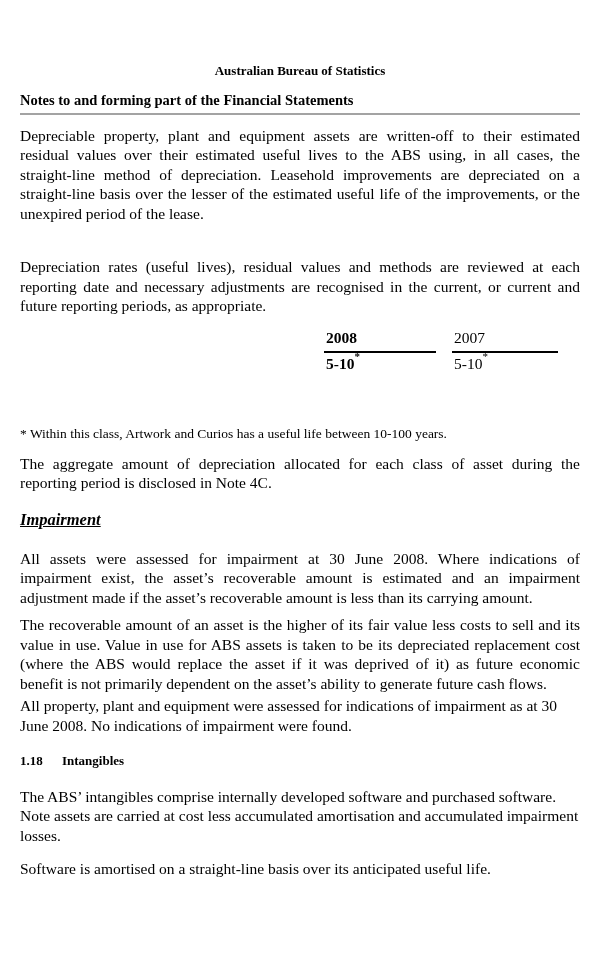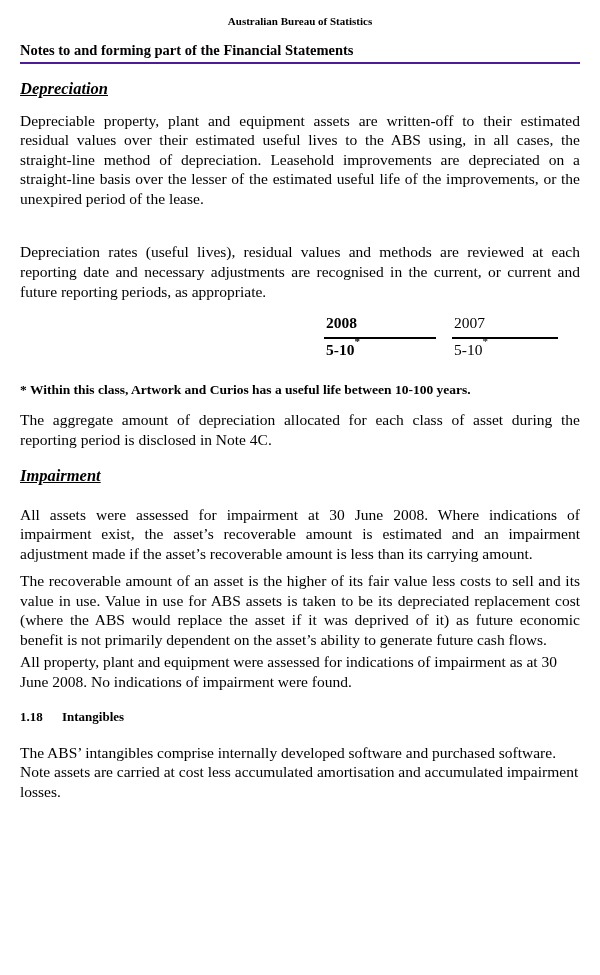--- a/index.html
+++ b/index.html
@@ -11,29 +11,30 @@
     font-family: "Liberation Serif", "DejaVu Serif", serif;
     font-size: 15.5px;
     line-height: 1.26;
     overflow: hidden;
   }
   .page { width: 600px; height: 975px; padding: 0 20px; box-sizing: border-box; }
 
   .org-title {
     text-align: center;
     font-weight: bold;
-    font-size: 11px;
+    font-size: 13px;
     padding-top: 15px;
+    margin-top: 48px;
   }
   .doc-title {
     font-weight: bold;
     font-size: 14.5px;
     margin-top: 12px;
     padding-bottom: 3px;
-    border-bottom: 2px solid #4c1d95;
+    border-bottom: 2px solid #a3a3a3;
   }
   .section-heading {
     font-weight: bold;
     font-style: italic;
     text-decoration: underline;
     font-size: 16.5px;
     margin: 0;
   }
   .num-heading {
     font-weight: bold;
@@ -48,21 +49,21 @@
   
   .mt4  { margin-top: 3px; }
   .mt8  { margin-top: 8px; }
   .mt11 { margin-top: 11px; }
   .mt12 { margin-top: 12px; }
   .mt14 { margin-top: 14px; }
   .mt15 { margin-top: 15px; }
   .mt16 { margin-top: 16px; }
   .mt17 { margin-top: 17px; }
   .mt18 { margin-top: 18px; }
-  .mt28 { margin-top: 16px; font-weight: bold; }
+  .mt28 { margin-top: 45px; }
   .mt34 { margin-top: 34px; }
 
   
   .useful-lives-table { position: relative; height: 52px; }
   .row-label { position: absolute; left: 0; top: 27px; white-space: nowrap; }
   .ul-col { position: absolute; top: 0; }
   .col-2008 { left: 304px; width: 112px; }
   .col-2007 { left: 432px; width: 106px; }
   .ul-year { padding: 0 0 4px 2px; border-bottom: 2px solid #000000; }
   .ul-val { margin-top: 1px; padding-left: 2px; }
@@ -71,21 +72,20 @@
 </style>
 </head>
 <body>
 
 <div class="page">
 
   <div class="org-title">Australian Bureau of Statistics</div>
 
   <div class="doc-title">Notes to and forming part of the Financial Statements</div>
 
-  <h2 class="section-heading mt15">Depreciation</h2>
 
   <p class="just mt11">Depreciable property, plant and equipment assets are written-off to their estimated residual values over their estimated useful lives to the ABS using, in all cases, the straight-line method of depreciation. Leasehold improvements are depreciated on a straight-line basis over the lesser of the estimated useful life of the improvements, or the unexpired period of the lease.</p>
 
   <p class="just mt34">Depreciation rates (useful lives), residual values and methods are reviewed at each reporting date and necessary adjustments are recognised in the current, or current and future reporting periods, as appropriate.</p>
 
 
   <div class="useful-lives-table mt12">
     <div class="ul-col col-2008">
       <div class="ul-year bold">2008</div>
       <div class="ul-val bold"><span>5-10</span><sup>*</sup></div>
@@ -105,14 +105,15 @@
   <p class="just mt18">All assets were assessed for impairment at 30 June 2008.  Where indications of impairment exist, the asset’s recoverable amount is estimated and an impairment adjustment made if the asset’s recoverable amount is less than its carrying amount.</p>
 
   <p class="just mt8">The recoverable amount of an asset is the higher of its fair value less costs to sell and its value in use. Value in use for ABS assets is taken to be its depreciated replacement cost (where the ABS would replace the asset if it was deprived of it) as future economic benefit is not primarily dependent on the asset’s ability to generate future cash flows.</p>
 
   <p class="mt4">All property, plant and equipment were assessed for indications of impairment as at 30 June 2008.  No indications of impairment were found.</p>
 
   <h2 class="num-heading mt18"><span class="h-num">1.18</span><span>Intangibles</span></h2>
 
   <p class="mt17">The ABS’ intangibles comprise internally developed software and purchased software. Note assets are carried at cost less accumulated amortisation and accumulated impairment losses.</p>
 
+  <p class="mt14">Software is amortised on a straight-line basis over its anticipated useful life.</p>
 
 </div>
 
 </body></html>

